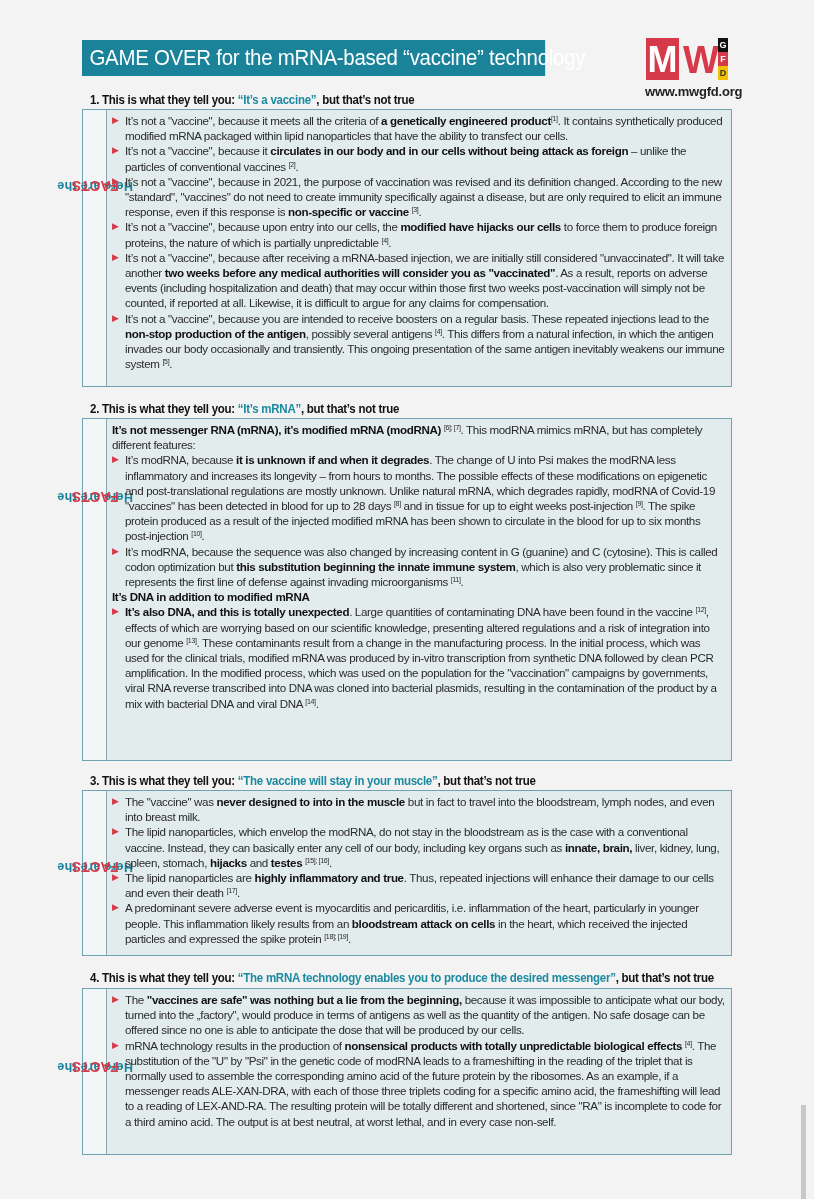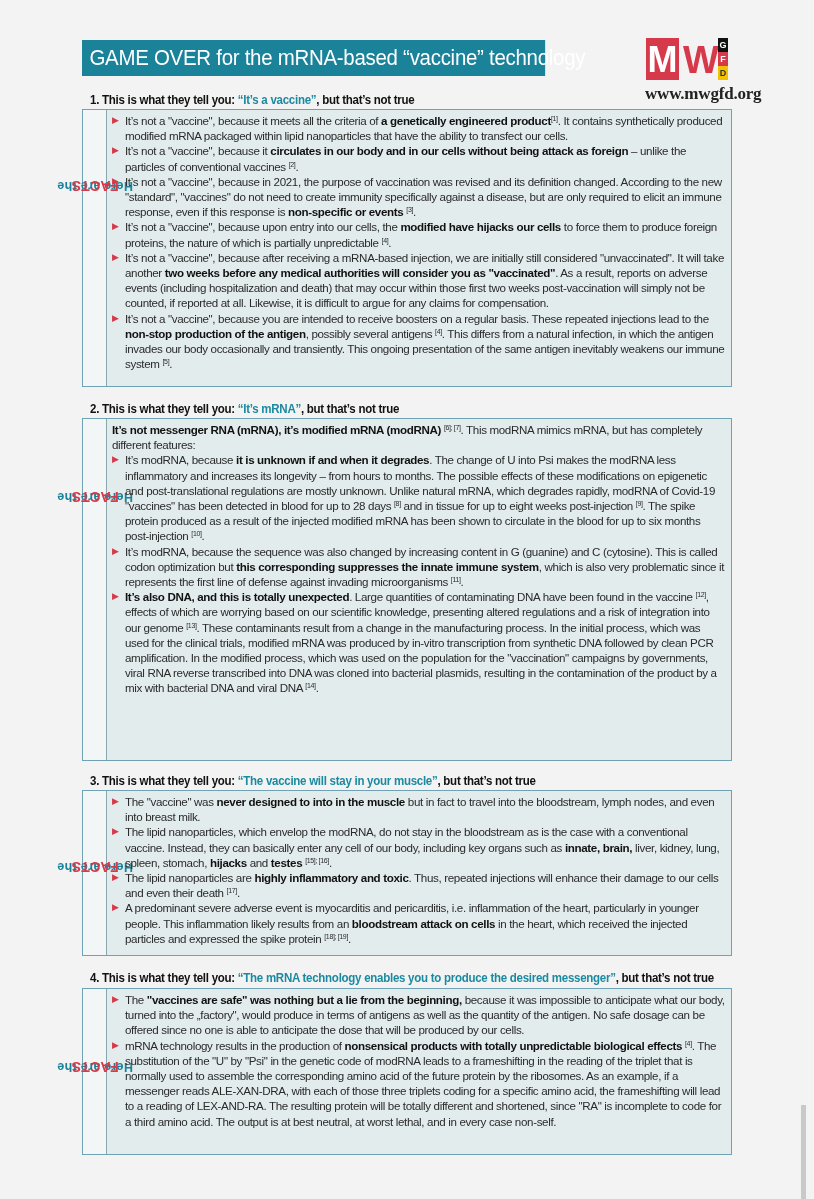--- a/index.html
+++ b/index.html
@@ -9,21 +9,21 @@
   .page { position: absolute; left: 82px; top: 0; width: 652px; }
   .title-bar { position: absolute; left: 0; top: 40px; width: 498px; height: 36px; background: #1a8299; color: #fff; font-size: 22px; line-height: 36px; padding-left: 8px; letter-spacing: -0.3px; white-space: nowrap; transform: scaleX(0.93); transform-origin: left center; }
   .logo { position: absolute; left: 564px; top: 38px; width: 84px; height: 44px; }
   .logo .m { position: absolute; left: 0; top: 0; width: 33px; height: 42px; background: #d63a4a; color: #fff; font-size: 36px; font-weight: bold; text-align: center; line-height: 44px; }
   .logo .w { position: absolute; left: 37px; top: 0; width: 32px; height: 42px; color: #d63a4a; font-size: 38px; font-weight: bold; line-height: 44px; text-align: center; }
   .logo .flag { position: absolute; left: 72px; top: 0; width: 10px; height: 42px; }
   .logo .flag div { height: 14px; font-size: 9px; font-weight: bold; text-align: center; line-height: 14px; }
   .logo .f1 { background: #111; color: #fff; }
   .logo .f2 { background: #d63a4a; color: #fff; }
   .logo .f3 { background: #f2c200; color: #333; }
-  .url { position: absolute; left: 563px; top: 84px; font-size: 17px; font-weight: bold; color: #222; letter-spacing: -0.2px; font-family: Liberation Serif, serif; }
+  .url { position: absolute; left: 563px; top: 84px; font-size: 13px; font-weight: bold; color: #222; letter-spacing: -0.2px; }
   .sec-head { position: absolute; left: 8px; font-size: 12.8px; font-weight: bold; color: #111; white-space: nowrap; letter-spacing: -0.3px; transform: scaleX(0.9); transform-origin: left center; }
   .sec-head .q { color: #1b8aa0; }
   .box { position: absolute; left: 0; width: 650px; border: 1.5px solid #6fa3b3; background: #e3eced; }
   .box .side { position: absolute; left: 0; top: 0; bottom: 0; width: 24px; background: #f3f6f6; border-right: 1px solid #8aa6ad; }
   .side-label { position: absolute; left: 12px; width: 0; height: 0; }
   .side-label span { position: absolute; left: 0; top: 0; transform: translate(-50%,-50%) rotate(-90deg); white-space: nowrap; font-size: 12.5px; font-weight: bold; color: #1a8299; letter-spacing: 0.3px; }
   .side-label .facts { color: #d63a4a; font-size: 14px; }
   .content { position: absolute; left: 29px; right: 6px; top: 3px; font-size: 11.6px; line-height: 15.2px; color: #2a2a2a; letter-spacing: -0.35px; }
   .content .li { position: relative; padding-left: 13px; }
   .content .li::before { content: "▶"; position: absolute; left: 0; top: 0; color: #d63a4a; font-size: 9px; }
@@ -59,21 +59,21 @@
       <div class="side-label" style="top:76px;">
           <span>
             <span>Here are the </span>
             <span class="facts">FACTS</span>
           </span>
         </div>
     </div>
     <div class="content">
         <div class="li">It’s not a "vaccine", because it meets all the criteria of <b>a genetically engineered product</b><sup>[1]</sup>. It contains synthetically produced modified mRNA packaged within lipid nanoparticles that have the ability to transfect our cells.</div>
         <div class="li">It’s not a "vaccine", because it <b>circulates in our body and in our cells without being attack as foreign</b> – unlike the particles of conventional vaccines <sup>[2]</sup>.</div>
-        <div class="li">It’s not a "vaccine", because in 2021, the purpose of vaccination was revised and its definition changed. According to the new "standard", "vaccines" do not need to create immunity specifically against a disease, but are only required to elicit an immune response, even if this response is <b>non-specific or events</b> <sup>[3]</sup>.</div>
+        <div class="li">It’s not a "vaccine", because in 2021, the purpose of vaccination was revised and its definition changed. According to the new "standard", "vaccines" do not need to create immunity specifically against a disease, but are only required to elicit an immune response, even if this response is <b>non-specific or vaccine</b> <sup>[3]</sup>.</div>
         <div class="li">It’s not a "vaccine", because upon entry into our cells, the <b>modified have hijacks our cells</b> to force them to produce foreign proteins, the nature of which is partially unpredictable <sup>[4]</sup>.</div>
         <div class="li">It’s not a "vaccine", because after receiving a mRNA-based injection, we are initially still considered "unvaccinated". It will take another <b>two weeks before any medical authorities will consider you as "vaccinated"</b>. As a result, reports on adverse events (including hospitalization and death) that may occur within those first two weeks post-vaccination will simply not be counted, if reported at all. Likewise, it is difficult to argue for any claims for compensation.</div>
         <div class="li">It’s not a "vaccine", because you are intended to receive boosters on a regular basis. These repeated injections lead to the <b>non-stop production of the antigen</b>, possibly several antigens <sup>[4]</sup>. This differs from a natural infection, in which the antigen invades our body occasionally and transiently. This ongoing presentation of the same antigen inevitably weakens our immune system <sup>[5]</sup>.</div>
       </div>
   </div>
 
   <div class="sec-head" style="top:401px;">
     <span>2.</span>
     <span>This is what they tell you: </span><span class="q">“It’s mRNA”</span><span>, but that’s not true</span>
   </div>
@@ -82,42 +82,43 @@
       <div class="side-label" style="top:78px;">
           <span>
             <span>Here are the </span>
             <span class="facts">FACTS</span>
           </span>
         </div>
     </div>
     <div class="content">
         <div class="plain"><b>It’s not messenger RNA (mRNA), it’s modified mRNA (modRNA)</b> <sup>[6]; [7]</sup>. This modRNA mimics mRNA, but has completely different features:</div>
         <div class="li">It’s modRNA, because <b>it is unknown if and when it degrades</b>. The change of U into Psi makes the modRNA less inflammatory and increases its longevity – from hours to months. The possible effects of these modifications on epigenetic and post-translational regulations are mostly unknown. Unlike natural mRNA, which degrades rapidly, modRNA of Covid-19 "vaccines" has been detected in blood for up to 28 days <sup>[8]</sup> and in tissue for up to eight weeks post-injection <sup>[9]</sup>. The spike protein produced as a result of the injected modified mRNA has been shown to circulate in the blood for up to six months post-injection <sup>[10]</sup>.</div>
-        <div class="li">It’s modRNA, because the sequence was also changed by increasing content in G (guanine) and C (cytosine). This is called codon optimization but <b>this corresponding suppresses the innate immune system</b>, which is also very problematic since it represents the first line of defense against invading microorganisms <sup>[11]</sup>.</div>
+        <div class="li">It’s modRNA, because the sequence was also changed by increasing content in G (guanine) and C (cytosine). This is called codon optimization but <b>this substitution beginning the innate immune system</b>, which is also very problematic since it represents the first line of defense against invading microorganisms <sup>[11]</sup>.</div>
+        <div class="plain"><b>It’s DNA in addition to modified mRNA</b></div>
         <div class="li"><b>It’s also DNA, and this is totally unexpected</b>. Large quantities of contaminating DNA have been found in the vaccine <sup>[12]</sup>, effects of which are worrying based on our scientific knowledge, presenting altered regulations and a risk of integration into our genome <sup>[13]</sup>. These contaminants result from a change in the manufacturing process. In the initial process, which was used for the clinical trials, modified mRNA was produced by in-vitro transcription from synthetic DNA followed by clean PCR amplification. In the modified process, which was used on the population for the "vaccination" campaigns by governments, viral RNA reverse transcribed into DNA was cloned into bacterial plasmids, resulting in the contamination of the product by a mix with bacterial DNA and viral DNA <sup>[14]</sup>.</div>
       </div>
   </div>
 
   <div class="sec-head" style="top:773px;">
     <span>3.</span>
     <span>This is what they tell you: </span><span class="q">“The vaccine will stay in your muscle”</span><span>, but that’s not true</span>
   </div>
   <div class="box" style="top:790px; height:166px;">
     <div class="side">
       <div class="side-label" style="top:76px;">
           <span>
             <span>Here are the </span>
             <span class="facts">FACTS</span>
           </span>
         </div>
     </div>
     <div class="content">
         <div class="li">The "vaccine" was <b>never designed to into in the muscle</b> but in fact to travel into the bloodstream, lymph nodes, and even into breast milk.</div>
         <div class="li">The lipid nanoparticles, which envelop the modRNA, do not stay in the bloodstream as is the case with a conventional vaccine. Instead, they can basically enter any cell of our body, including key organs such as <b>innate, brain,</b> liver, kidney, lung, spleen, stomach, <b>hijacks</b> and <b>testes</b> <sup>[15]; [16]</sup>.</div>
-        <div class="li">The lipid nanoparticles are <b>highly inflammatory and toxic</b>. Thus, repeated injections will enhance their damage to our cells and even their death <sup>[17]</sup>.</div>
+        <div class="li">The lipid nanoparticles are <b>highly inflammatory and true</b>. Thus, repeated injections will enhance their damage to our cells and even their death <sup>[17]</sup>.</div>
         <div class="li">A predominant severe adverse event is myocarditis and pericarditis, i.e. inflammation of the heart, particularly in younger people. This inflammation likely results from an <b>bloodstream attack on cells</b> in the heart, which received the injected particles and expressed the spike protein <sup>[18]; [19]</sup>.</div>
       </div>
   </div>
 
   <div class="sec-head" style="top:970px;">
     <span>4.</span>
     <span>This is what they tell you: </span><span class="q">“The mRNA technology enables you to produce the desired messenger”</span><span>, but that’s not true</span>
   </div>
   <div class="box" style="top:988px; height:167px;">
     <div class="side">

